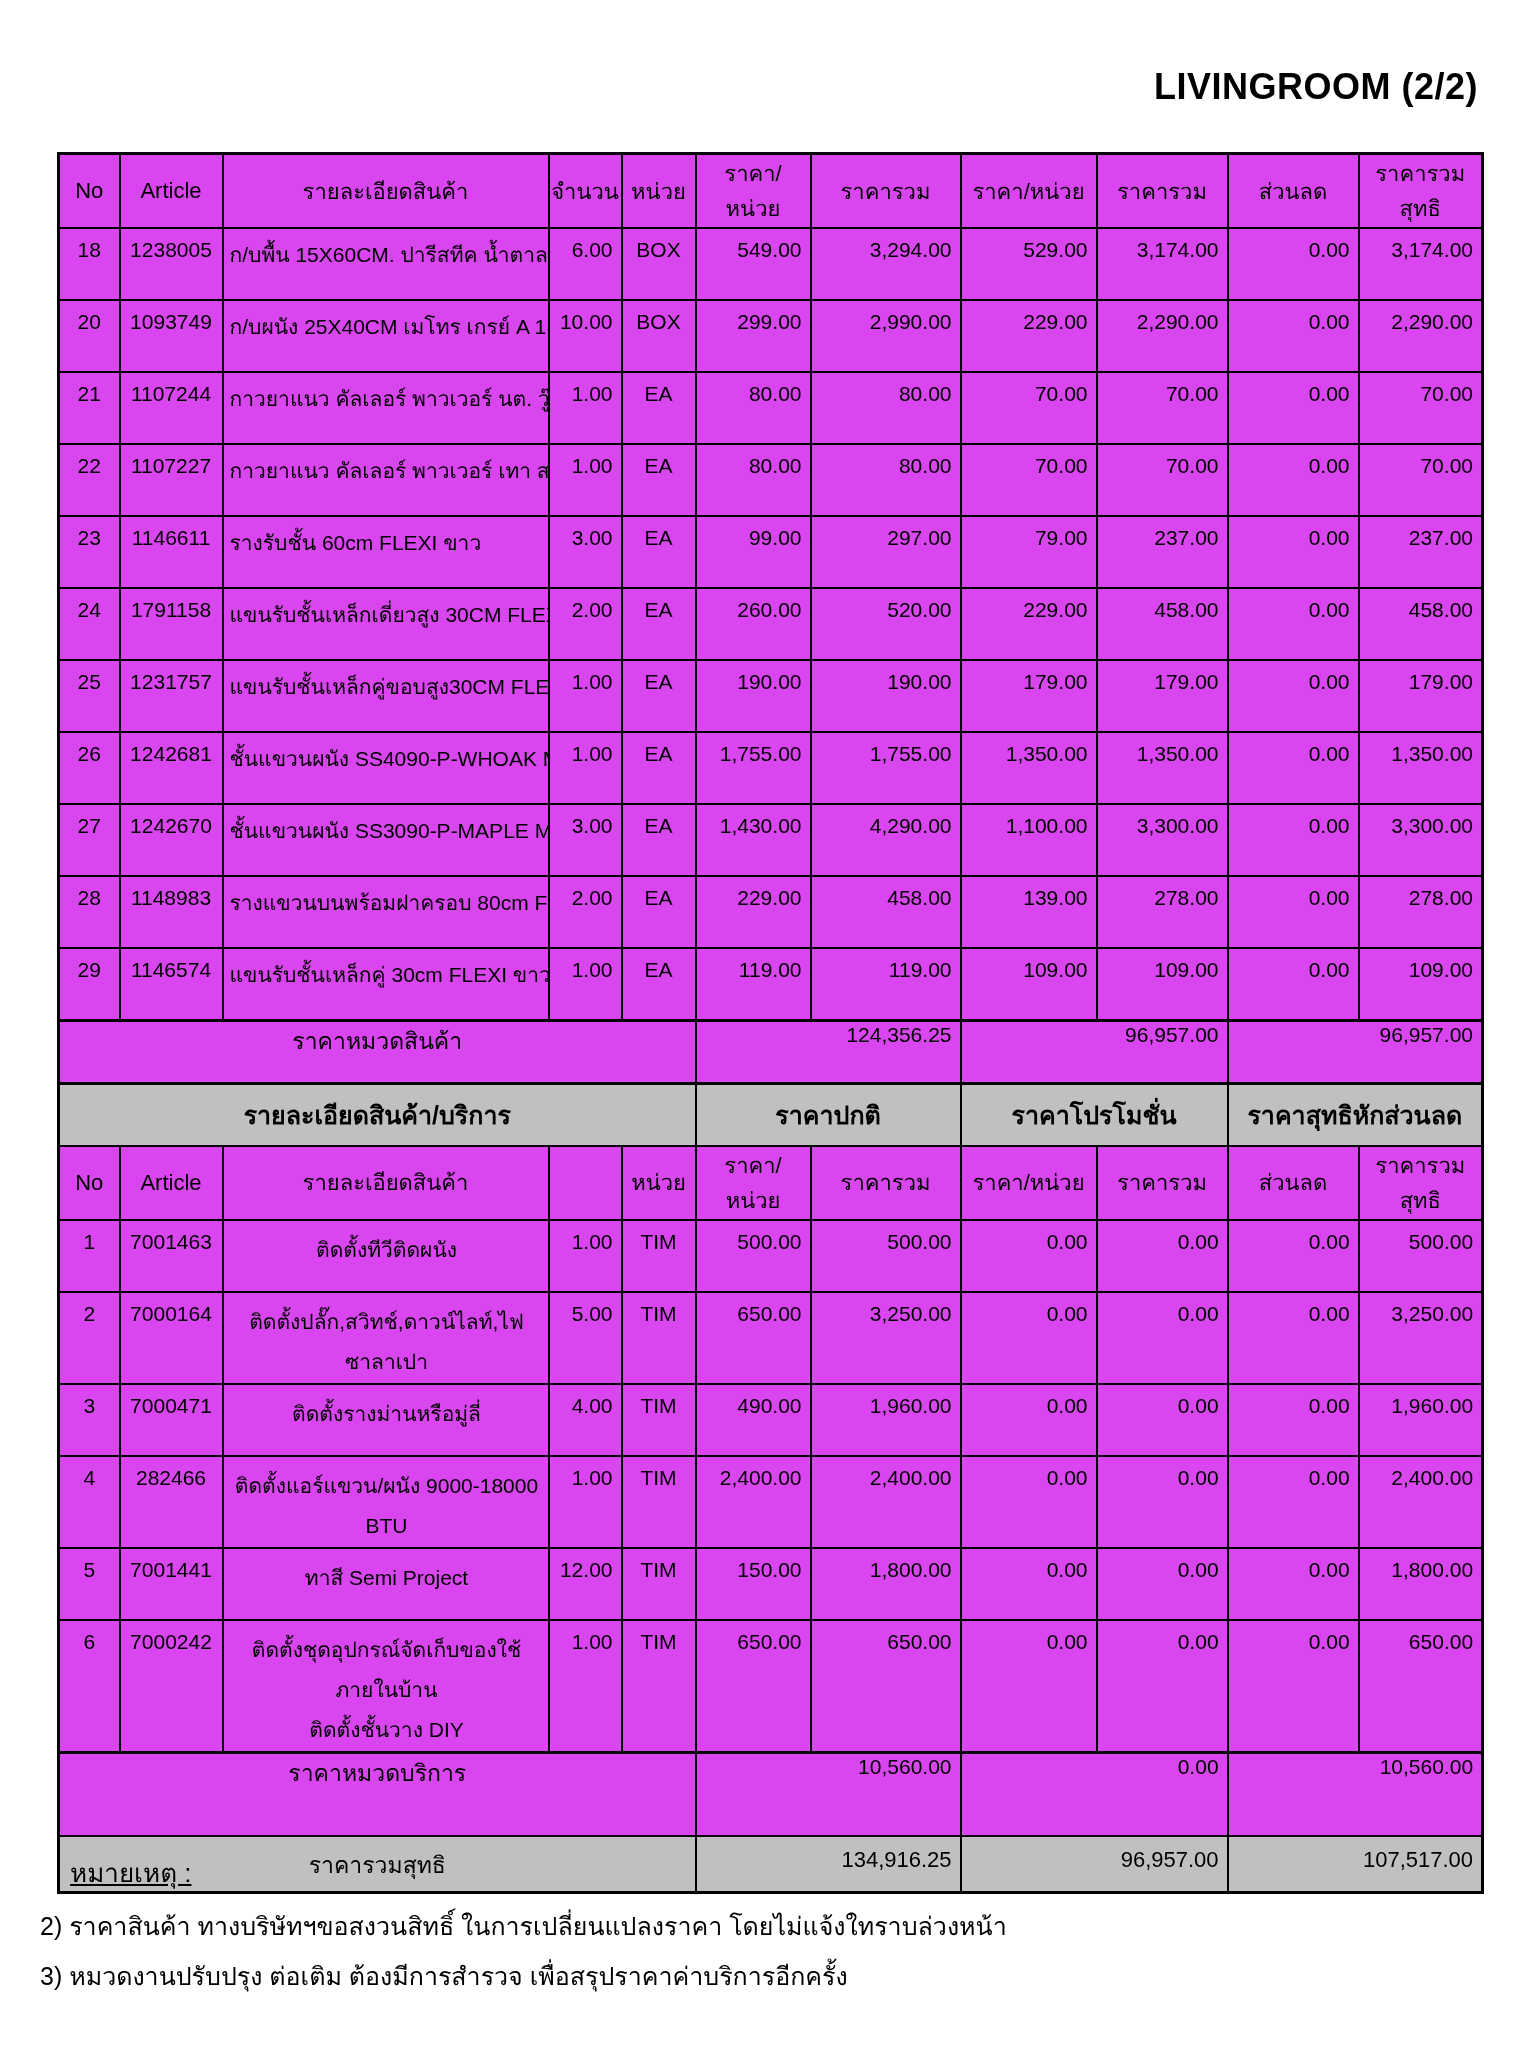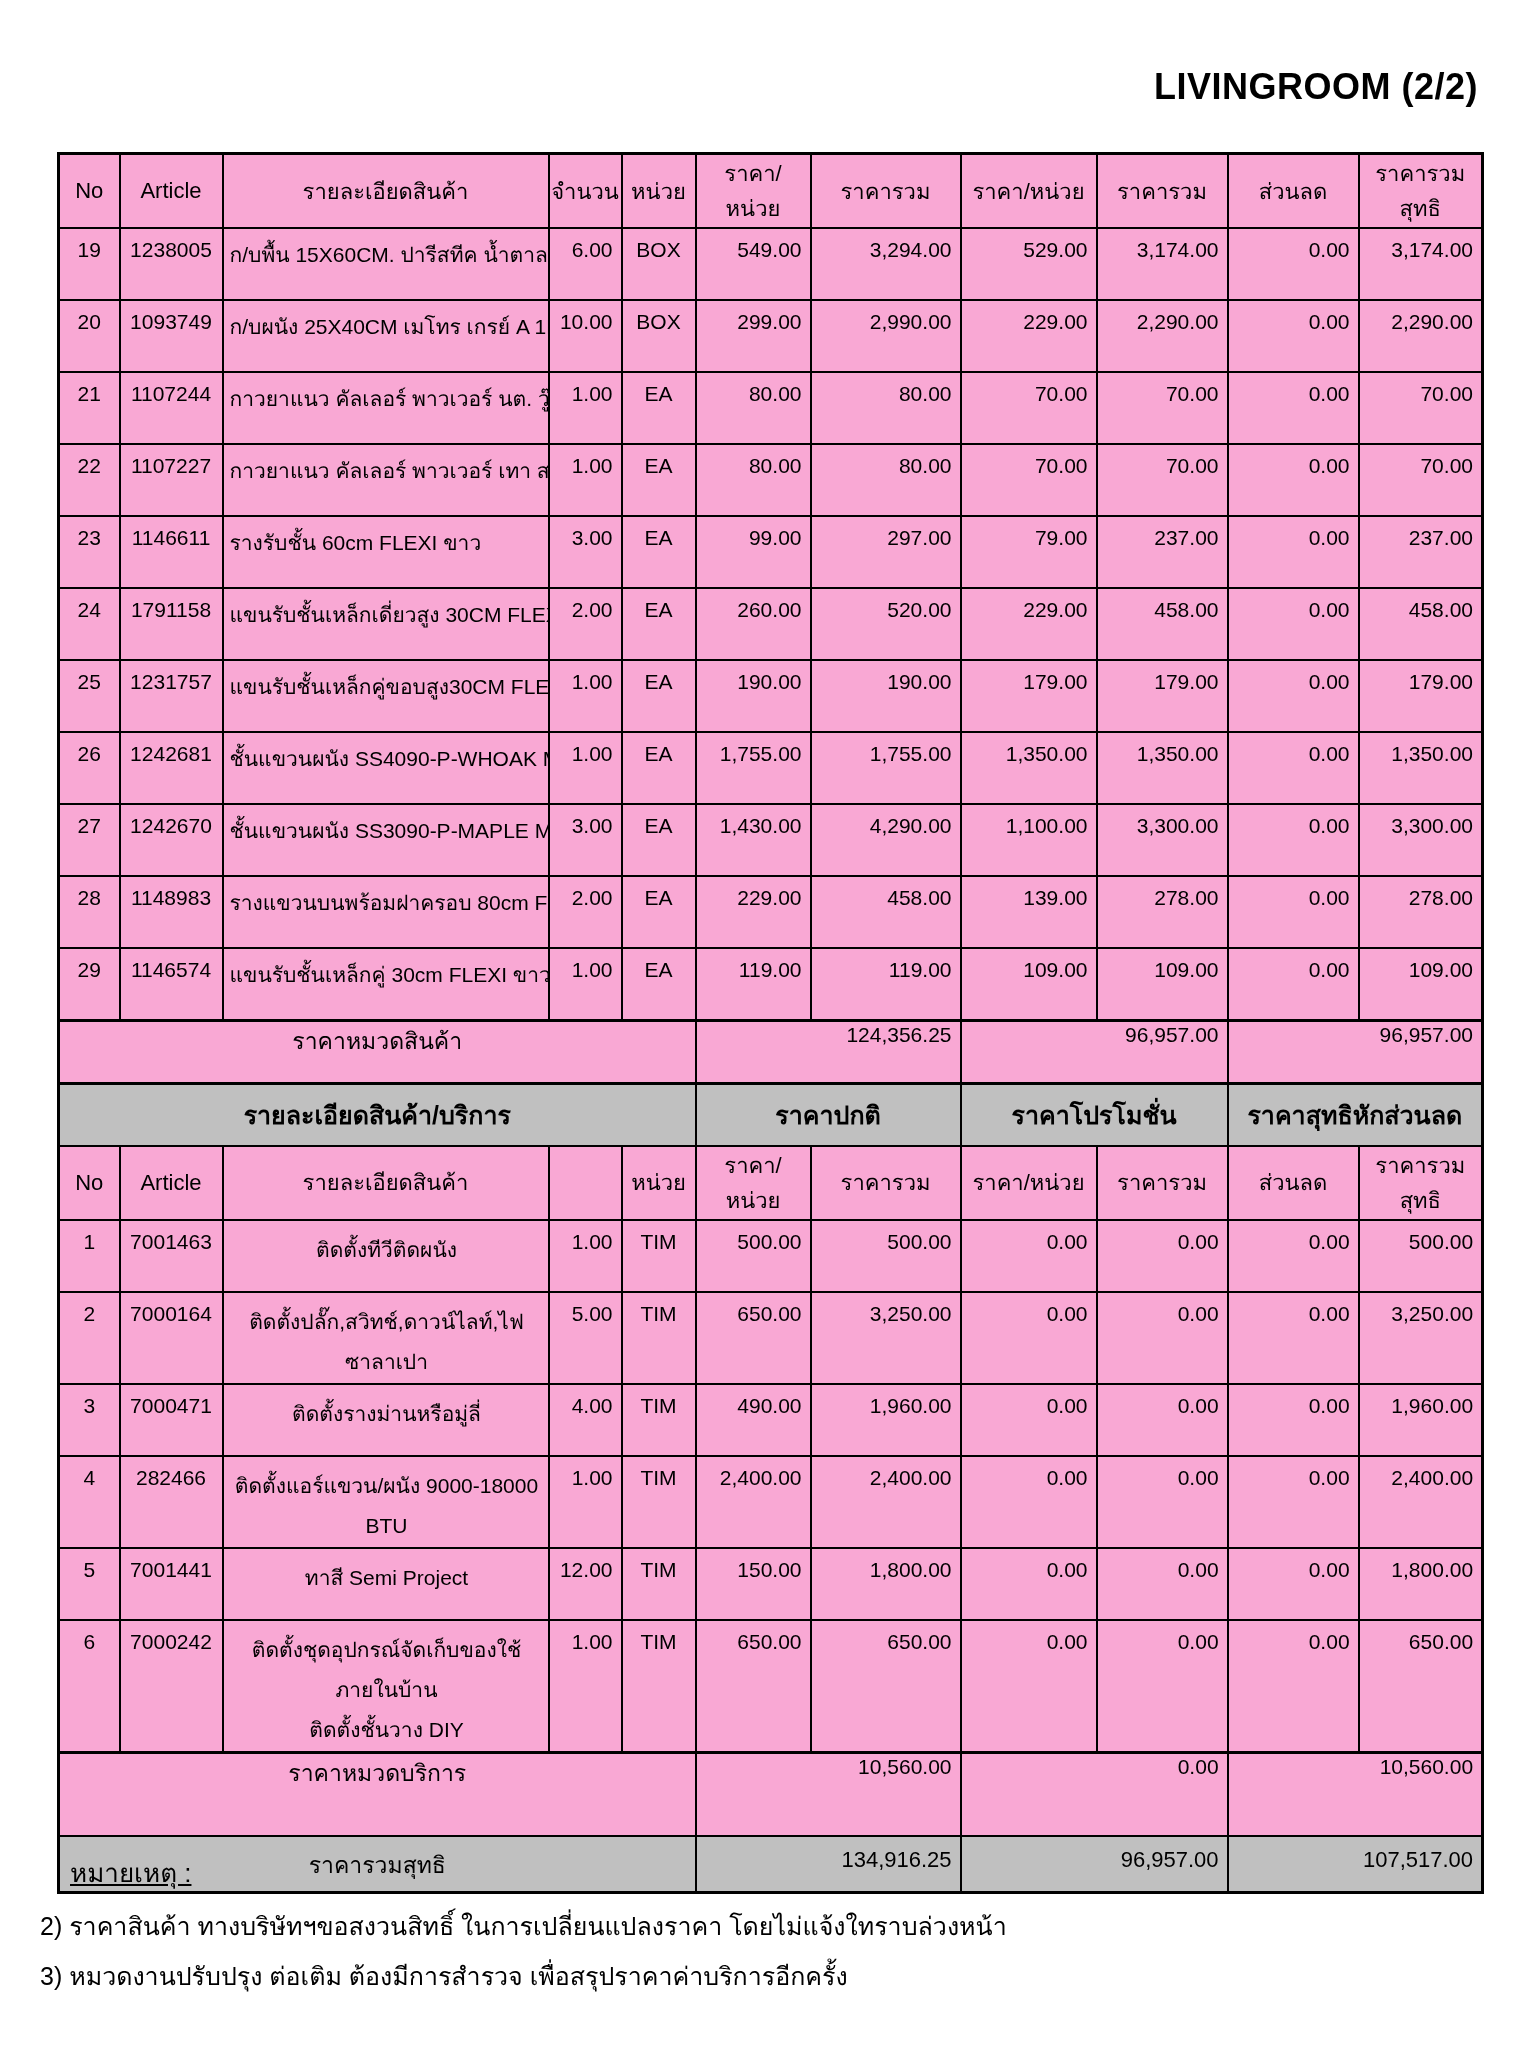--- a/index.html
+++ b/index.html
@@ -16,21 +16,21 @@
     top: 66px; right: 58px;
     font-size: 36px; font-weight: bold;
     letter-spacing: 0.5px;
   }
 
   table {
     position: absolute;
     left: 57px; width: 1424px;
     border-collapse: collapse;
     table-layout: fixed;
-    background: #f9a8d4;
+    background: #d946ef;
   }
   .t1 { top: 152px; }
   .t2 { top: 1082px; }
   th, td {
     border: 2px solid #000;
     overflow: hidden;
     font-weight: normal;
     font-size: 21px;
     box-sizing: border-box;
   }
@@ -112,21 +112,21 @@
         <th>ราคารวม</th>
         <th>ราคา/หน่วย</th>
         <th>ราคารวม</th>
         <th>ส่วนลด</th>
         <th>ราคารวมสุทธิ</th>
       </tr>
     </thead>
     <tbody>
 
     <tr>
-        <td class="c-center">19</td>
+        <td class="c-center">18</td>
         <td class="c-center">1238005</td>
         <td class="c-desc nowrap">ก/บพื้น 15X60CM. ปารีสทีค น้ำตาล 1.53</td>
         <td class="c-num">6.00</td>
         <td class="c-center">BOX</td>
         <td class="c-num">549.00</td>
         <td class="c-num">3,294.00</td>
         <td class="c-num">529.00</td>
         <td class="c-num">3,174.00</td>
         <td class="c-num">0.00</td>
         <td class="c-num">3,174.00</td>

